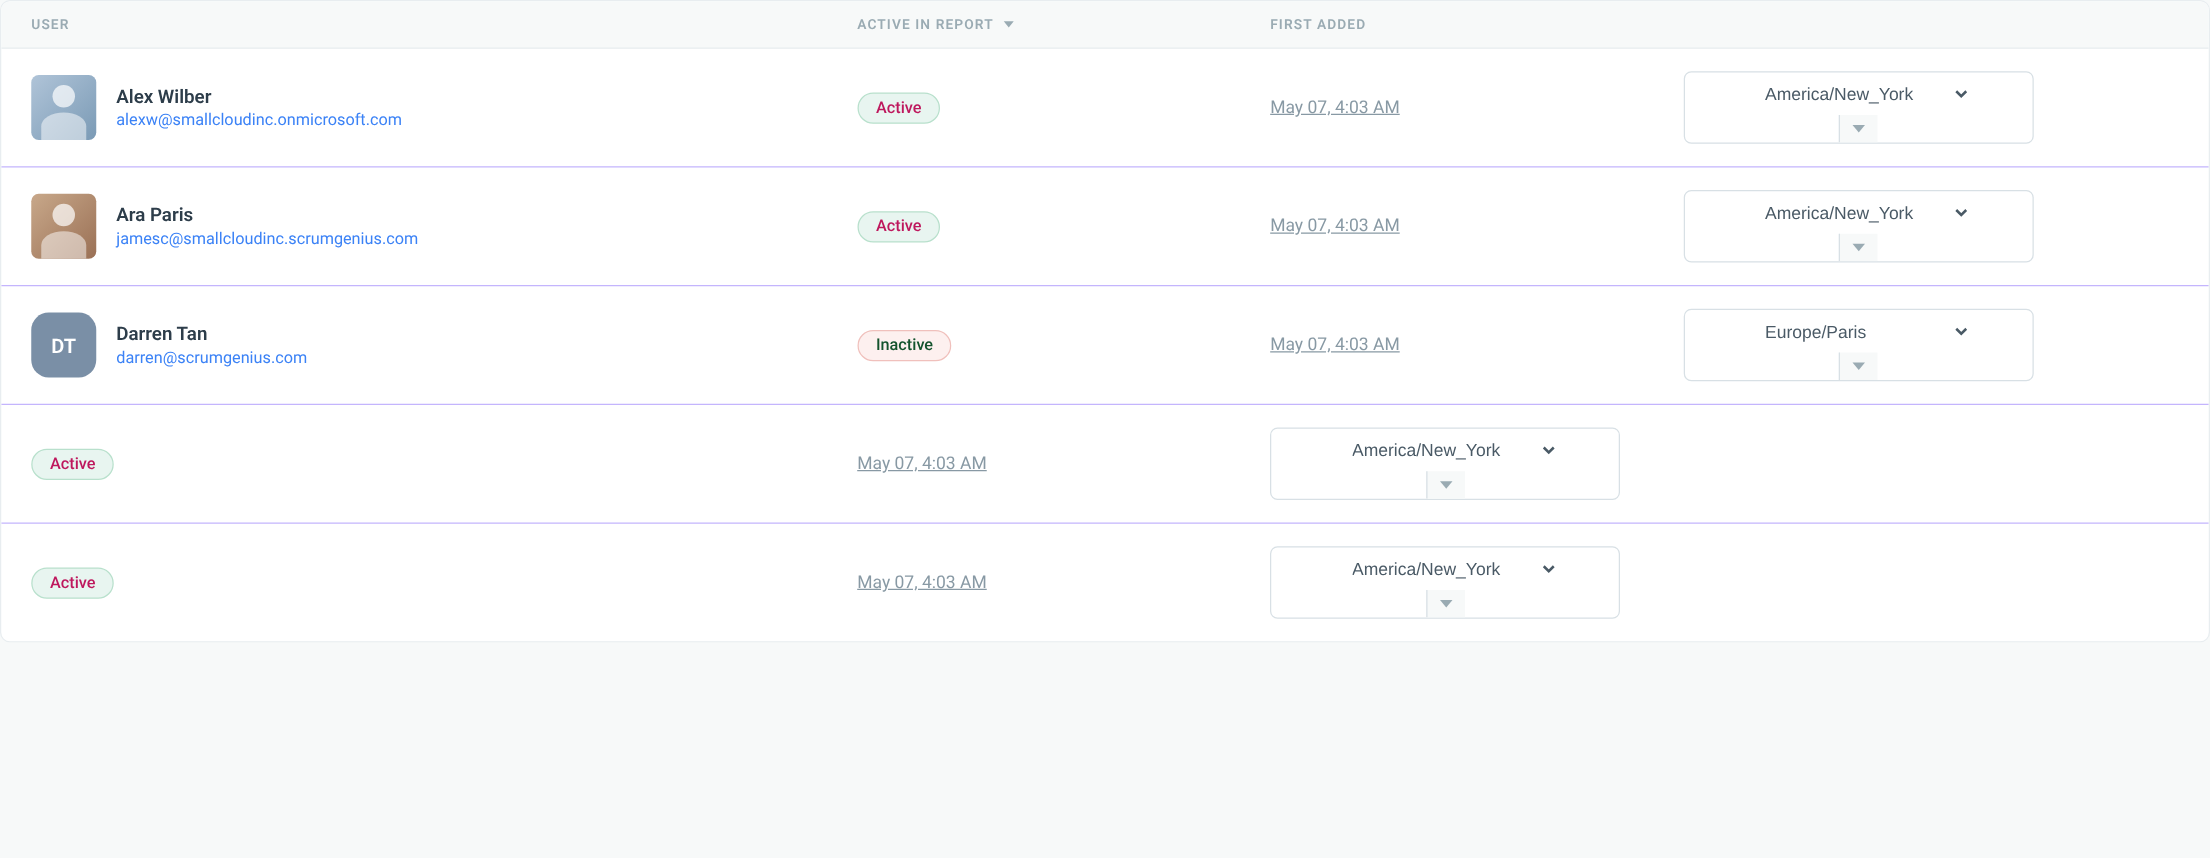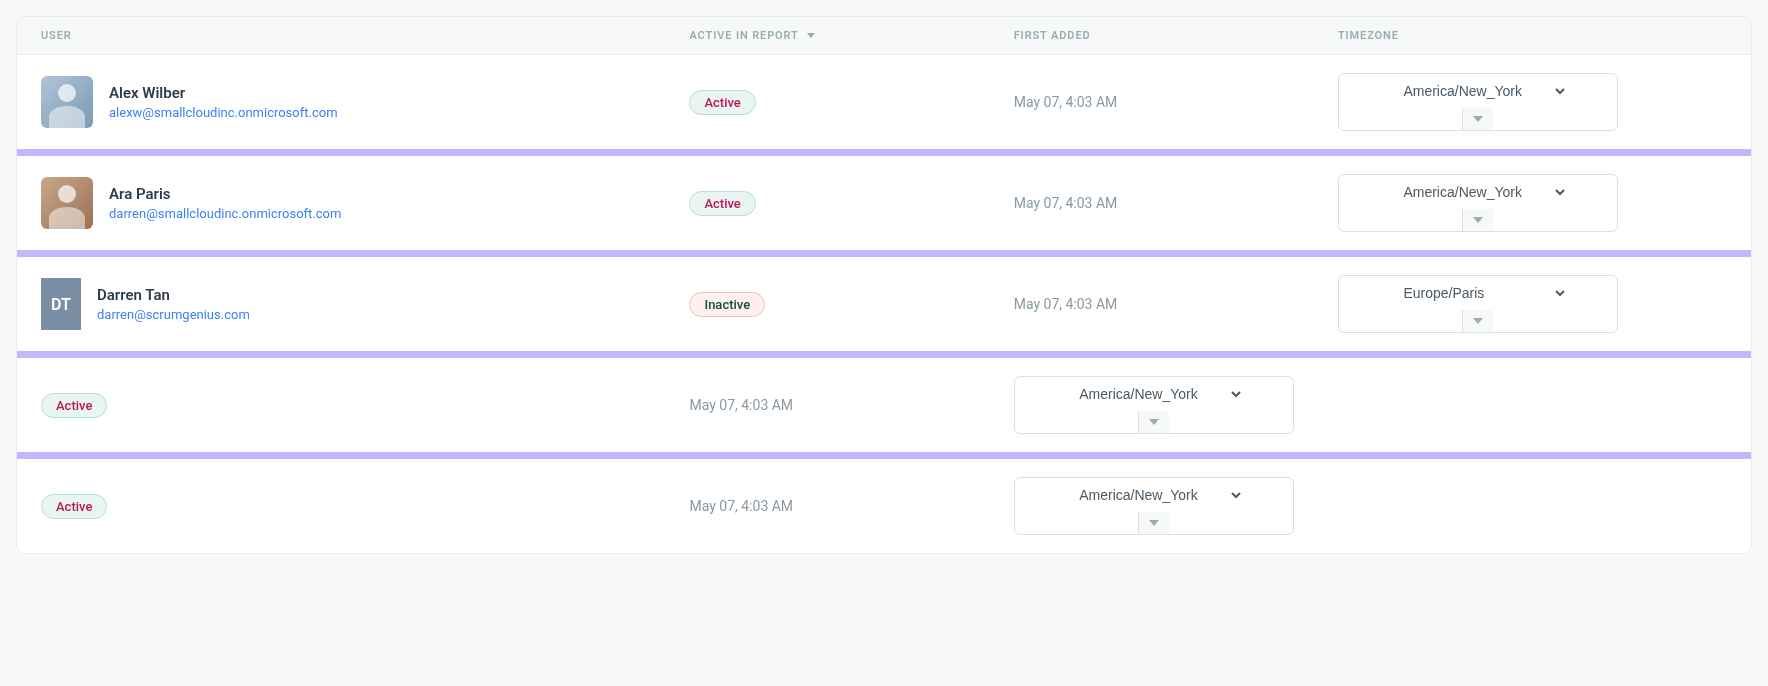--- a/index.html
+++ b/index.html
@@ -5,21 +5,20 @@
     * { box-sizing: border-box; margin: 0; padding: 0; }
     body {
       font-family: -apple-system, BlinkMacSystemFont, 'Segoe UI', Roboto, sans-serif;
       background: #f7f9f9;
       color: #333;
     }
     .table-container {
       background: #fff;
       border-radius: 8px;
       overflow: hidden;
-      margin: 16px;
       border: 1px solid #e8edf0;
     }
     .table-header {
       display: grid;
       grid-template-columns: 2fr 1fr 1fr 1.2fr;
       padding: 12px 24px;
       background: #f7f9f9;
       border-bottom: 1px solid #e8edf0;
     }
     .header-cell {
@@ -29,35 +28,35 @@
       letter-spacing: 0.08em;
       text-transform: uppercase;
       display: flex;
       align-items: center;
       gap: 4px;
     }
     .table-row {
       display: grid;
       grid-template-columns: 2fr 1fr 1fr 1.2fr;
       padding: 18px 24px;
-      border-bottom: 7px solid #c4b5fd;
+      border-bottom: 1px solid #c4b5fd;
       align-items: center;
     }
     .table-row:last-child {
       border-bottom: none;
     }
     .user-cell {
       display: flex;
       align-items: center;
       gap: 16px;
     }
     .avatar {
-      width: 40px;
+      width: 52px;
       height: 52px;
-      border-radius: 0;
+      border-radius: 14px;
       overflow: hidden;
       flex-shrink: 0;
       display: flex;
       align-items: center;
       justify-content: center;
       font-size: 16px;
       font-weight: 600;
       color: #fff;
     }
     .avatar-initials {
@@ -86,20 +85,21 @@
       border: 1px solid #b8e0cc;
     }
     .status-inactive {
       background: #fdf0ef;
       color: #14532d;
       border: 1px solid #f0c0bc;
     }
     .date-cell {
       font-size: 14px;
       color: #8899a4;
+      text-decoration: underline;
     }
     .timezone-select-wrap {
       display: flex;
       align-items: center;
       border: 1px solid #d8e0e5;
       border-radius: 6px;
       overflow: hidden;
       background: #fff;
       max-width: 280px;
       flex-direction: column;
@@ -197,23 +197,20 @@
     <div class="header-cell">
       <span>USER</span>
     </div>
     <div class="header-cell" style="cursor:pointer;">
       <span>ACTIVE IN REPORT</span>
       <span class="sort-icon"></span>
     </div>
     <div class="header-cell">
       <span>FIRST ADDED</span>
     </div>
-    <div class="header-cell">
-      <span>TIMEZONE</span>
-    </div>
   </div>
 
   <div id="table-body">
       <div class="table-row">
     <div class="user-cell">
       <div class="avatar avatar-person avatar-alex"></div>
       <div>
         <div class="user-name">Alex Wilber</div>
         <div class="user-email">alexw@smallcloudinc.onmicrosoft.com</div>
       </div>
@@ -229,21 +226,21 @@
           <span class="chevron-down"></span>
         </div>
       </div>
     </div>
   </div>
       <div class="table-row">
     <div class="user-cell">
       <div class="avatar avatar-person avatar-ara"></div>
       <div>
         <div class="user-name">Ara Paris</div>
-        <div class="user-email">darren@smallcloudinc.onmicrosoft.com</div>
+        <div class="user-email">jamesc@smallcloudinc.scrumgenius.com</div>
       </div>
     </div>
     <div>
       <span class="status-badge status-active">Active</span>
     </div>
     <div class="date-cell">May 07, 4:03 AM</div>
     <div>
       <div class="timezone-select-wrap">
         <select class="timezone-value"><option value="America/New_York" selected="">America/New_York</option><option value="America/Chicago">America/Chicago</option><option value="America/Denver">America/Denver</option><option value="America/Los_Angeles">America/Los_Angeles</option><option value="Europe/London">Europe/London</option><option value="Europe/Paris">Europe/Paris</option><option value="Asia/Tokyo">Asia/Tokyo</option><option value="Asia/Singapore">Asia/Singapore</option><option value="Australia/Sydney">Australia/Sydney</option></select>
         <div class="timezone-dropdown-btn">

